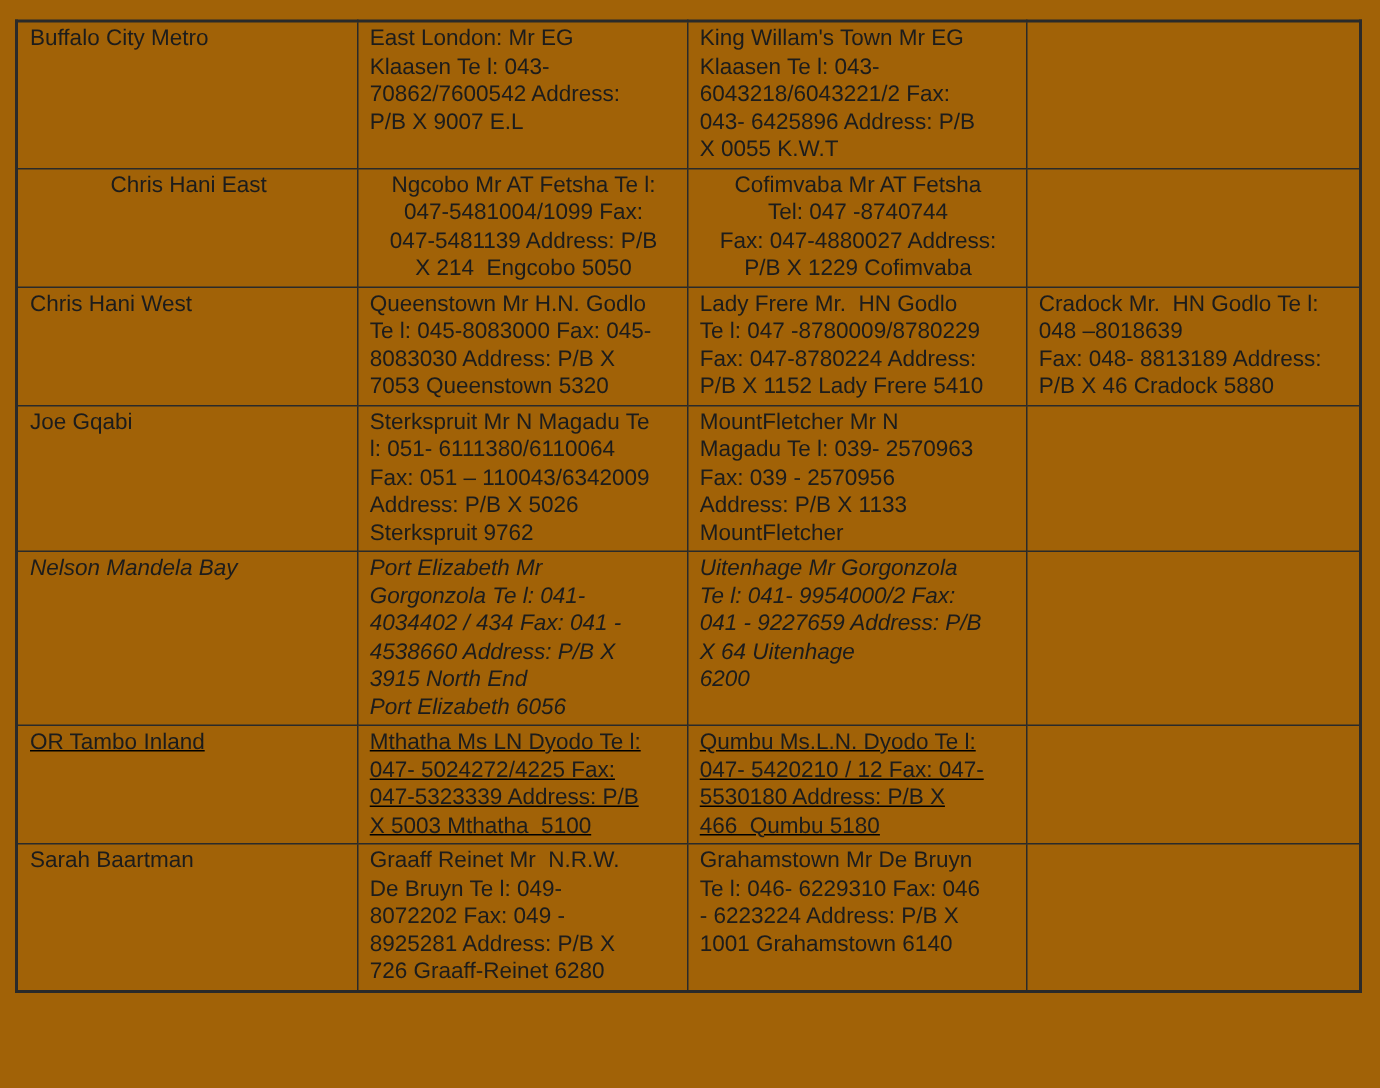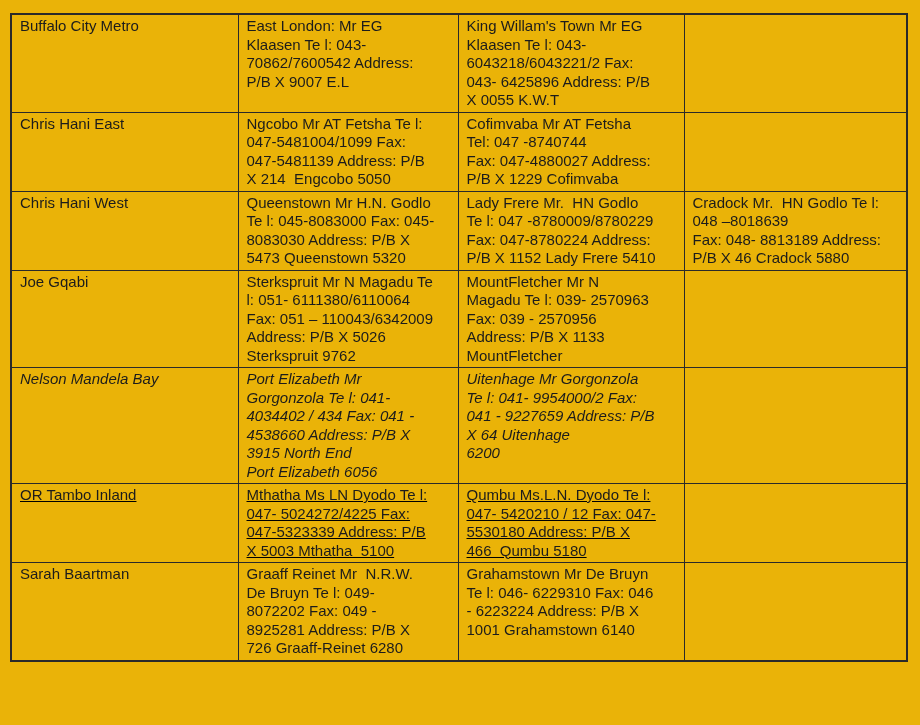--- a/index.html
+++ b/index.html
@@ -6,21 +6,21 @@
   html, body {
     width: 920px;
     height: 725px;
     background: #ffffff;
     font-family: "Liberation Sans", "DejaVu Sans", sans-serif;
   }
   .page {
     position: relative;
     width: 920px;
     height: 725px;
-    background: #eab308;
+    background: #a16207;
   }
   table.contacts {
     position: absolute;
     left: 10px;
     top: 13px;
     width: 896px;
     border-collapse: collapse;
     table-layout: fixed;
     border: 2px solid #2a2a2a;
   }
@@ -32,21 +32,21 @@
     line-height: 18.5px;
     color: #1c1c1c;
     white-space: pre-wrap;
     overflow: hidden;
   }
   col.c1 { width: 227px; }
   col.c2 { width: 220px; }
   col.c3 { width: 226px; }
   col.c4 { width: 223px; }
   tr.r1 { height: 92px; }
-  tr.r2 { height: 77px; }
+  tr.r2 { height: 77px; text-align: center; }
   tr.r3 { height: 75px; margin-left: 28px; }
   tr.r4 { height: 94px; border-radius: 15px; }
   tr.r5 { height: 112px; font-style: italic; }
   tr.r6 { height: 76px; }
   tr.r7 { height: 75px; text-decoration: underline; }
   tr.r8 { height: 96px; }
 </style>
 </head>
 <body>
 
@@ -82,21 +82,21 @@
 Tel: 047 -8740744
 Fax: 047-4880027 Address:
 P/B X 1229 Cofimvaba</td>
         <td></td>
       </tr>
       <tr class="r3">
         <td>Chris Hani West</td>
         <td>Queenstown Mr H.N. Godlo
 Te l: 045-8083000 Fax: 045-
 8083030 Address: P/B X
-5473 Queenstown 5320</td>
+7053 Queenstown 5320</td>
         <td>Lady Frere Mr.  HN Godlo
 Te l: 047 -8780009/8780229
 Fax: 047-8780224 Address:
 P/B X 1152 Lady Frere 5410</td>
         <td>Cradock Mr.  HN Godlo Te l:
 048 –8018639
 Fax: 048- 8813189 Address:
 P/B X 46 Cradock 5880</td>
       </tr>
       <tr class="r4">

